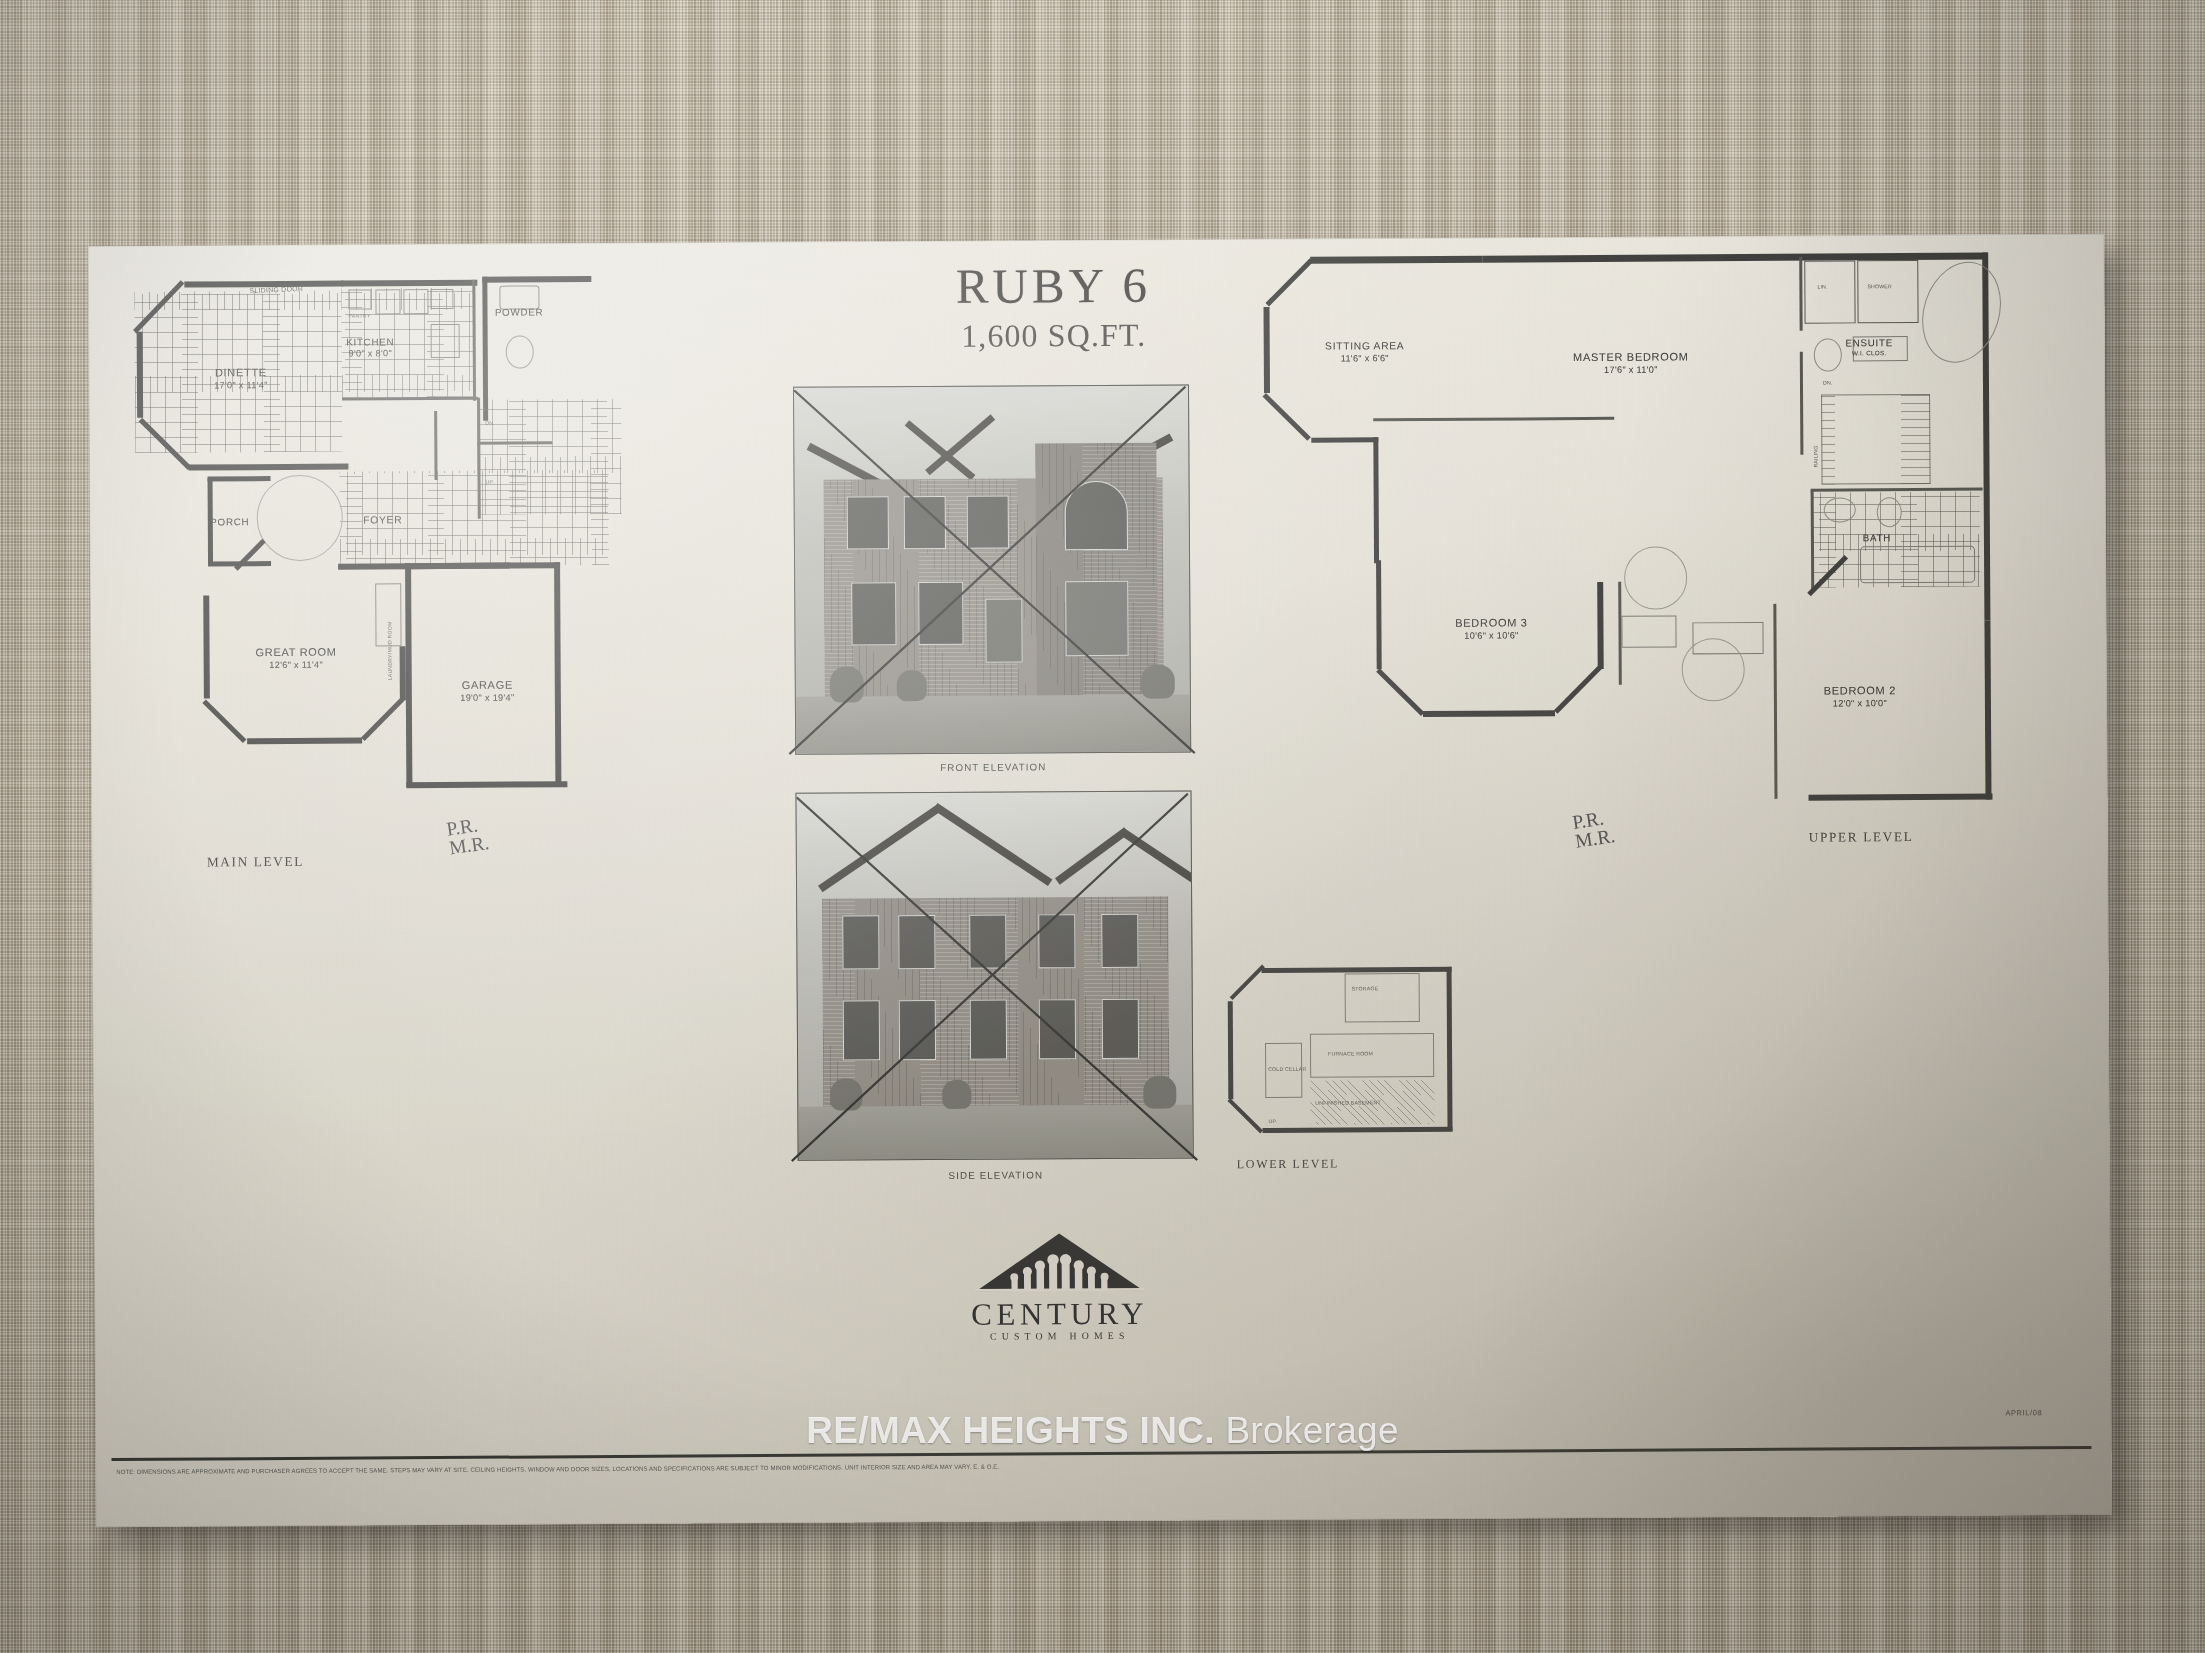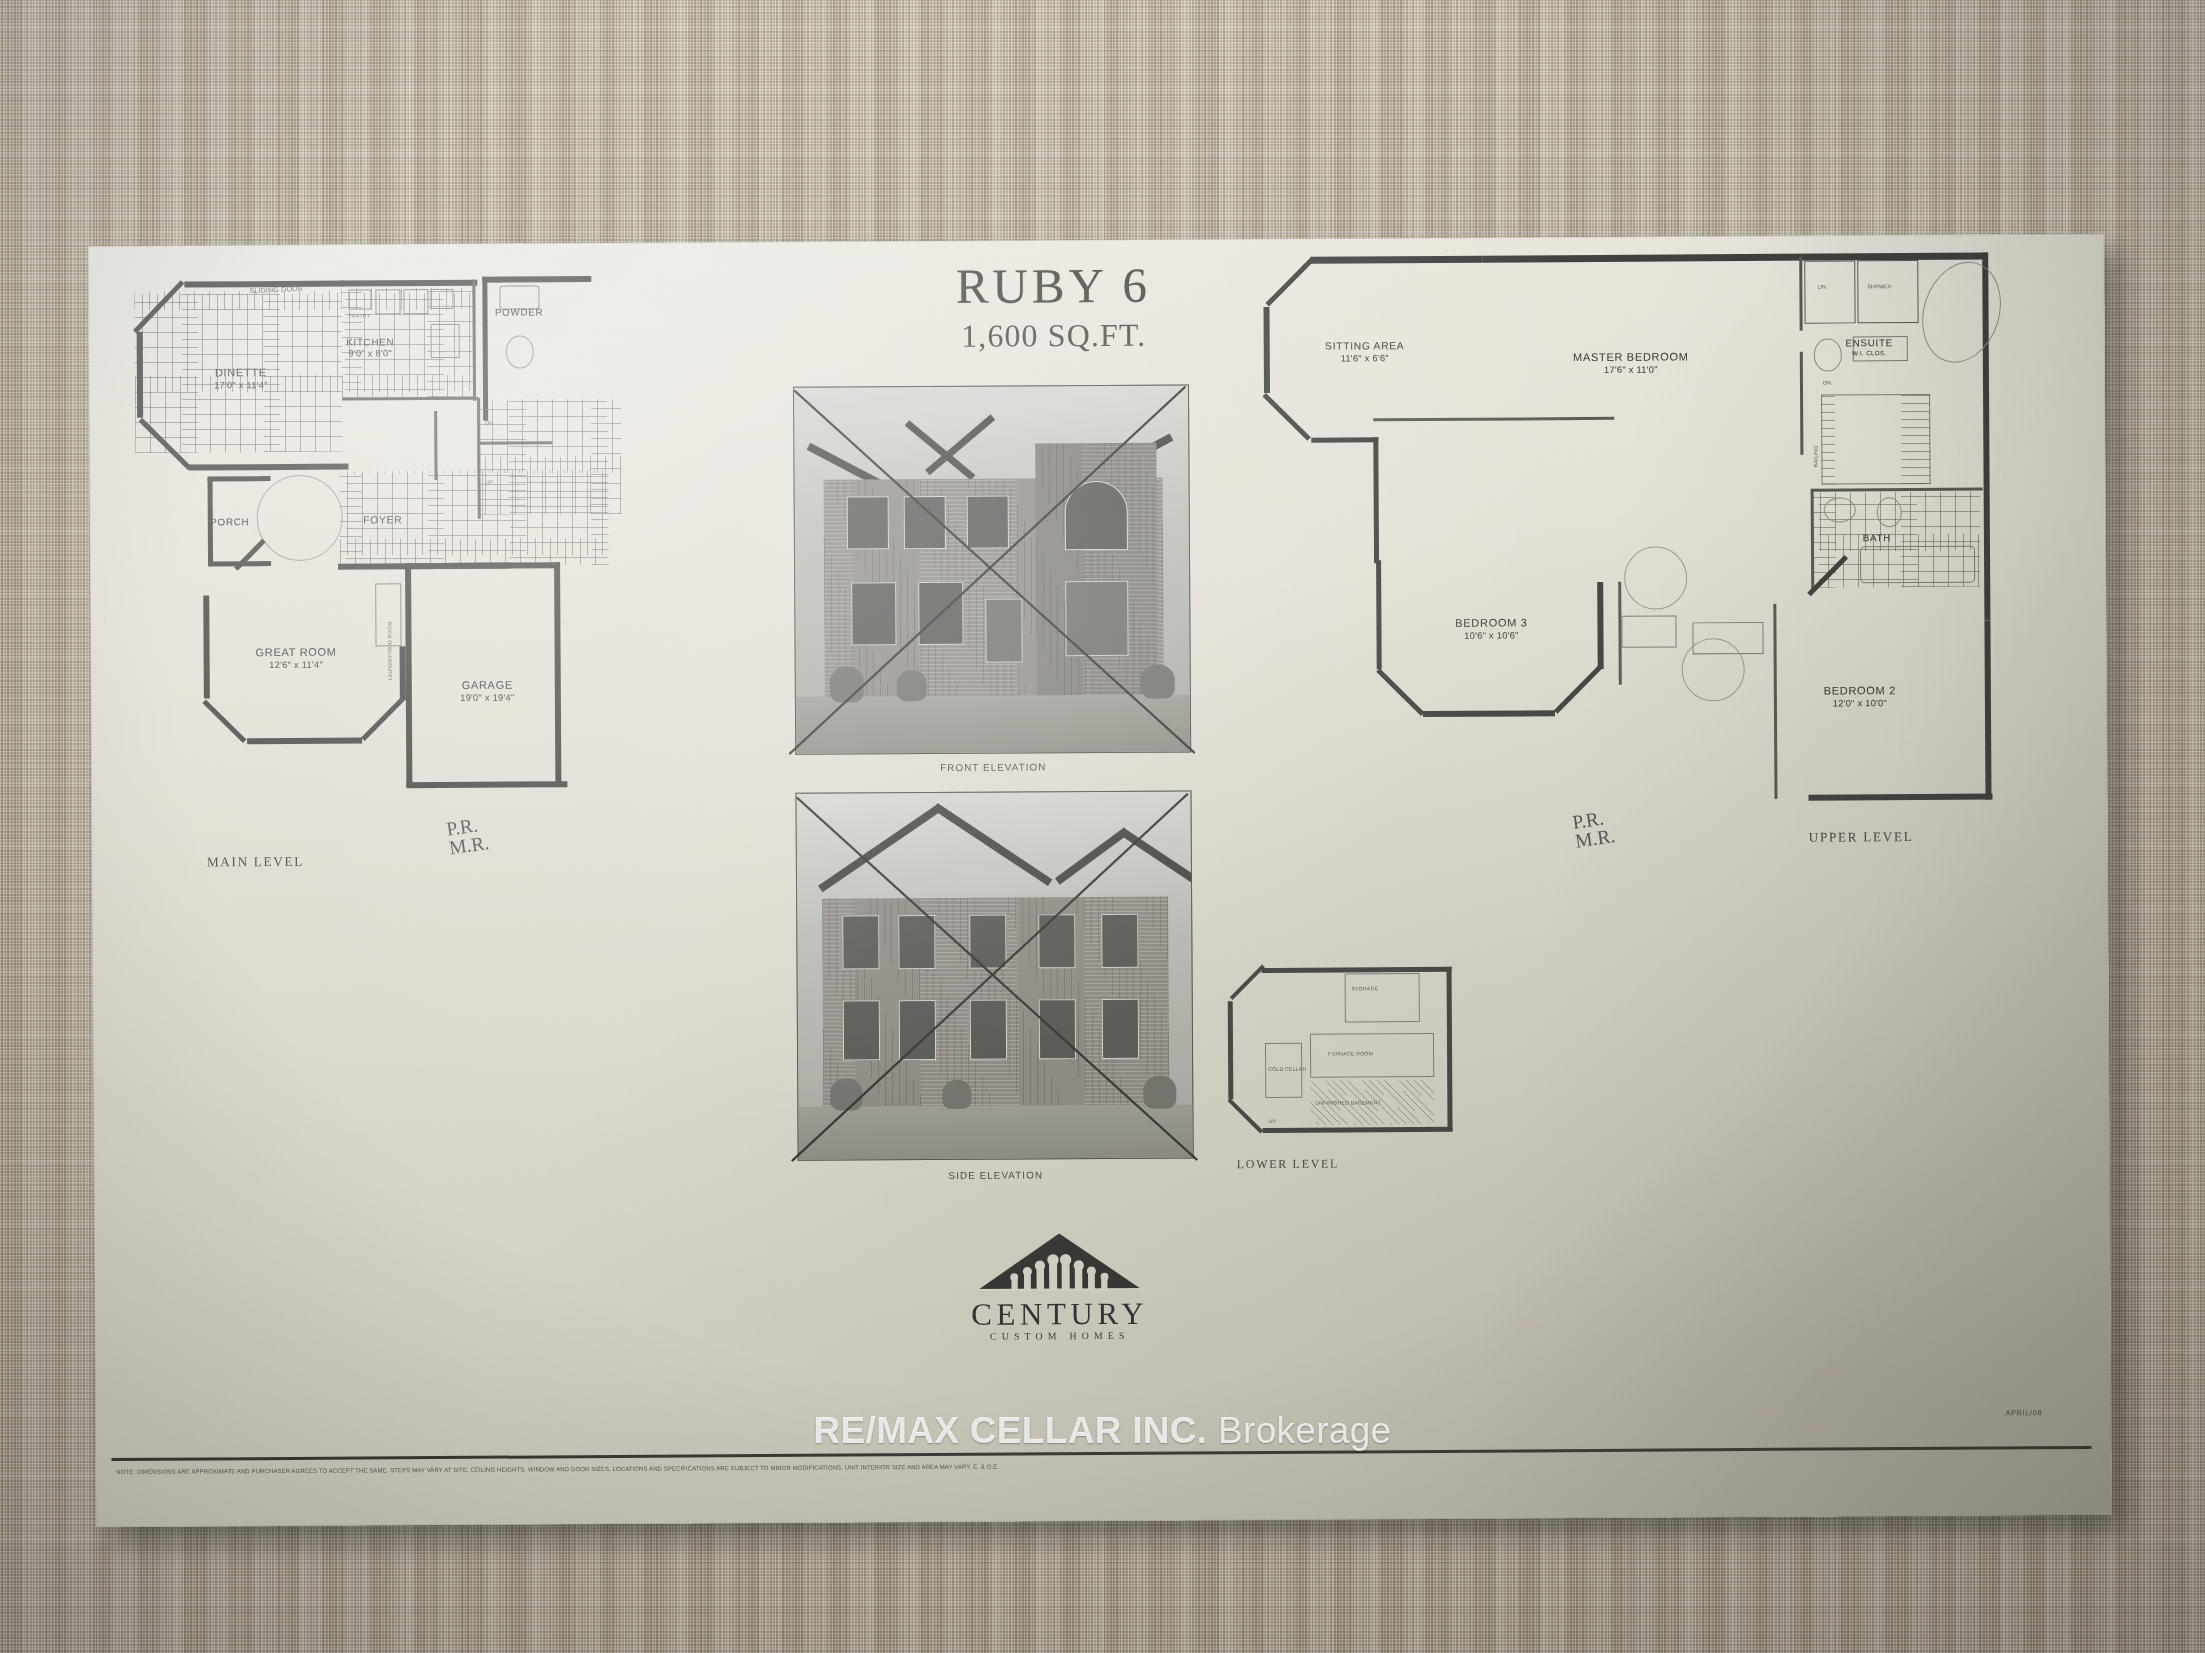--- a/index.html
+++ b/index.html
@@ -422,15 +422,15 @@
   </div>
 
   <div id="plancode">APRIL/08</div>
   <div id="footrule"></div>
   <div id="footnote">NOTE: DIMENSIONS ARE APPROXIMATE AND PURCHASER AGREES TO ACCEPT THE SAME.  STEPS MAY VARY AT SITE.  CEILING HEIGHTS, WINDOW AND DOOR SIZES, LOCATIONS AND SPECIFICATIONS ARE SUBJECT TO MINOR MODIFICATIONS.  UNIT INTERIOR SIZE AND AREA MAY VARY.  E. &amp; O.E.</div>
 </div>
 
 <div id="vign"></div>
 
 <div id="watermark">
-  <span>RE/MAX CELLAR INC.</span><span class="b"> Brokerage</span>
+  <span>RE/MAX HEIGHTS INC.</span><span class="b"> Brokerage</span>
 </div>
 
 
 </body></html>

